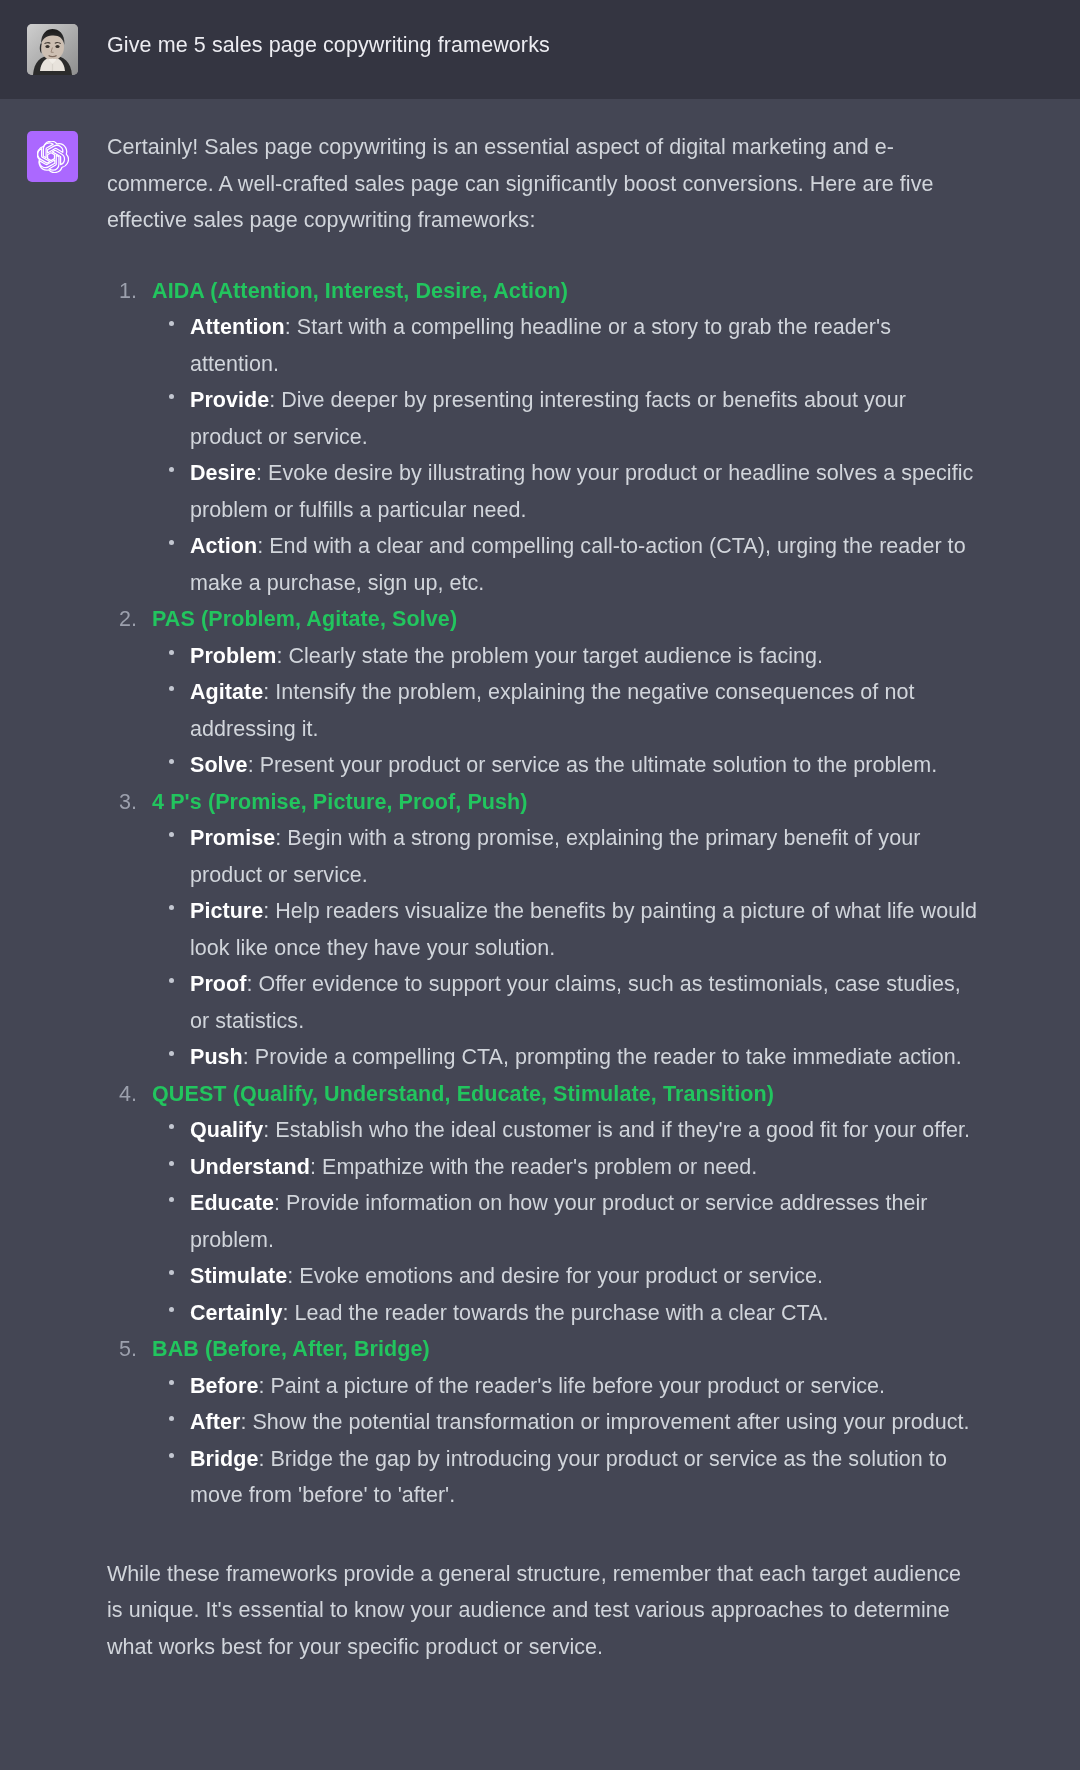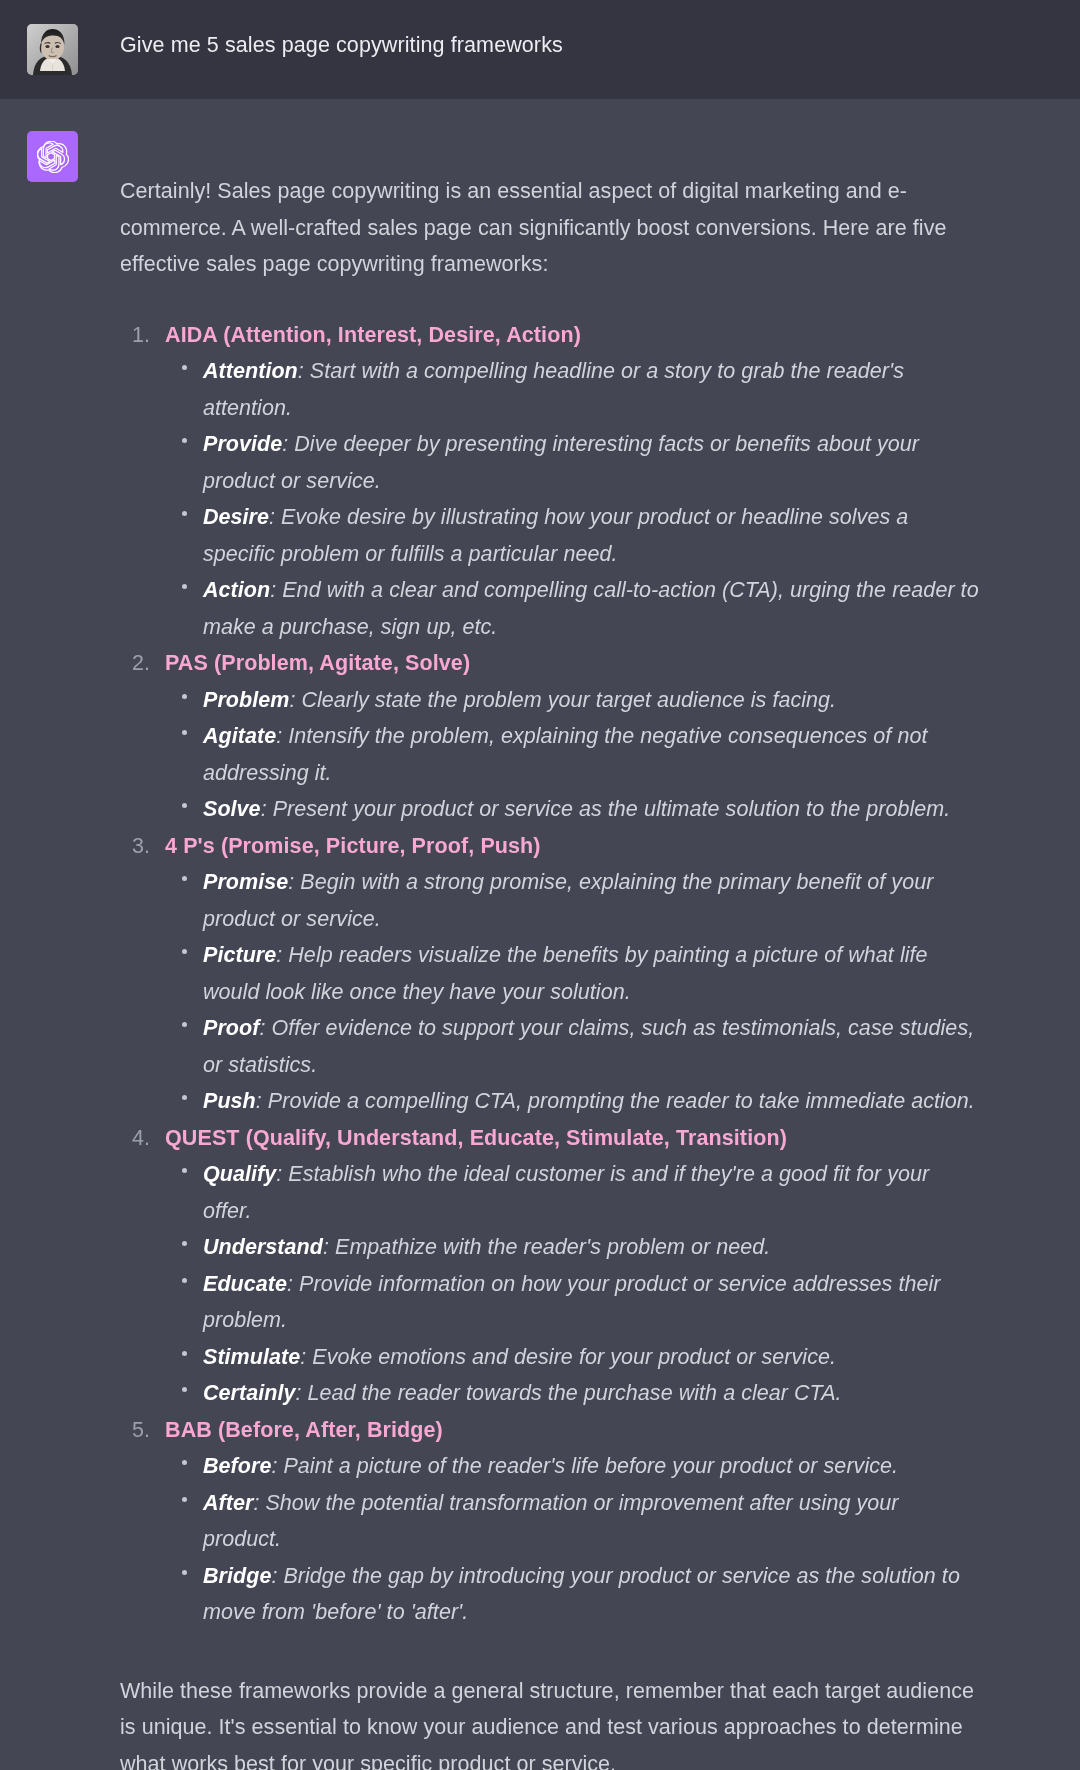--- a/index.html
+++ b/index.html
@@ -7,21 +7,21 @@
   html, body {
     width: 1080px;
     background: #444654;
     font-family: "Liberation Sans", sans-serif;
     -webkit-font-smoothing: antialiased;
   }
 
   .page { width: 1080px; min-height: 1770px; display: flex; flex-direction: column; }
 
   
-  .msg { display: flex; width: 100%; gap: 13px; }
+  .msg { display: flex; width: 100%; }
   .msg-user      { background: #343541; padding: 22px 0 24px 0; }
   .msg-assistant { background: #444654; padding: 30px 0 40px 0; flex: 1; }
 
   .avatar-col { width: 107px; min-width: 107px; display: flex; justify-content: flex-end; padding-right: 29px; padding-top: 2px; }
   .content-col { flex: 1; padding-right: 100px; }
 
   
   .avatar { width: 51px; height: 51px; border-radius: 5px; overflow: hidden; display: block; }
   .avatar-user { background: #9a9a9a; position: relative; }
   .avatar-user svg { display: block; width: 51px; height: 51px; }
@@ -36,47 +36,47 @@
     padding-top: 8px;
     letter-spacing: 0.1px;
   }
 
   .para {
     color: #d1d5db;
     font-size: 21.5px;
     line-height: 36.5px;
     letter-spacing: 0.05px;
   }
-  .para-intro { margin-bottom: 34px; margin-top: 44px; }
+  .para-intro { margin-bottom: 34px; }
   .para-outro { margin-top: 42px; }
 
   
   ol.frameworks { list-style: none; counter-reset: fw; margin: 0; padding: 0; }
   ol.frameworks > li { counter-increment: fw; position: relative; padding-left: 45px; margin-bottom: 0; }
   ol.frameworks > li::before {
     content: counter(fw) ".";
     position: absolute;
     left: 12px;
     top: 0;
     color: #9ca0ad;
     font-size: 21.5px;
     line-height: 36.5px;
     font-weight: 400;
     width: 30px;
   }
   .fw-title {
-    color: #f9a8d4;
+    color: #22c55e;
     font-weight: bold;
     font-size: 21.5px;
     line-height: 36.5px;
     letter-spacing: 0.1px;
   }
 
   
-  ul.sub { list-style: none; margin: 0 0 0 0; padding: 0; font-style: italic; }
+  ul.sub { list-style: none; margin: 0 0 0 0; padding: 0; }
   ul.sub > li {
     position: relative;
     padding-left: 38px;
     color: #d1d5db;
     font-size: 21.5px;
     line-height: 36.5px;
     letter-spacing: 0.05px;
   }
   ul.sub > li::before {
     content: "";

